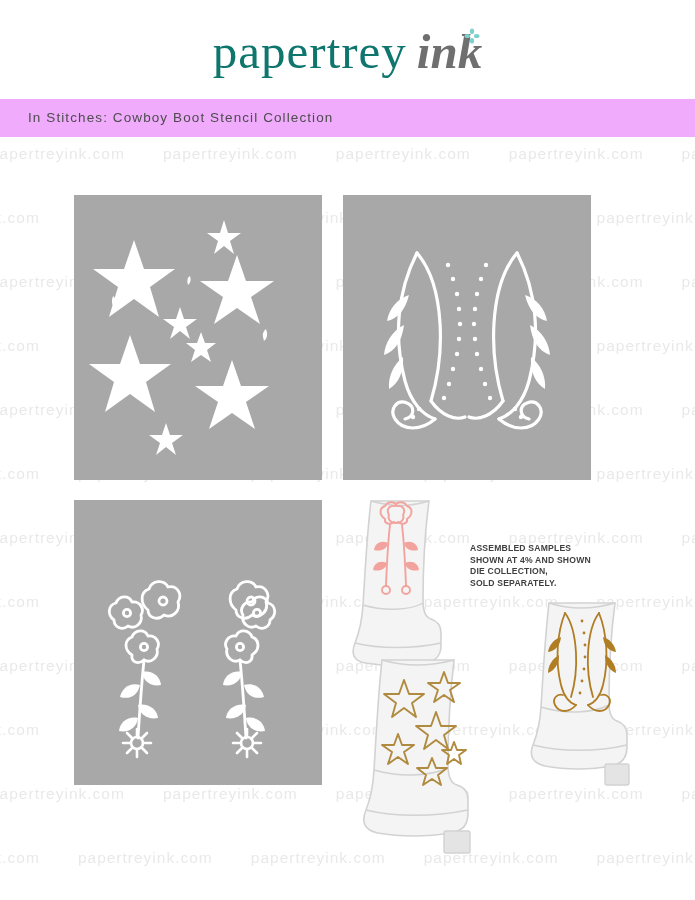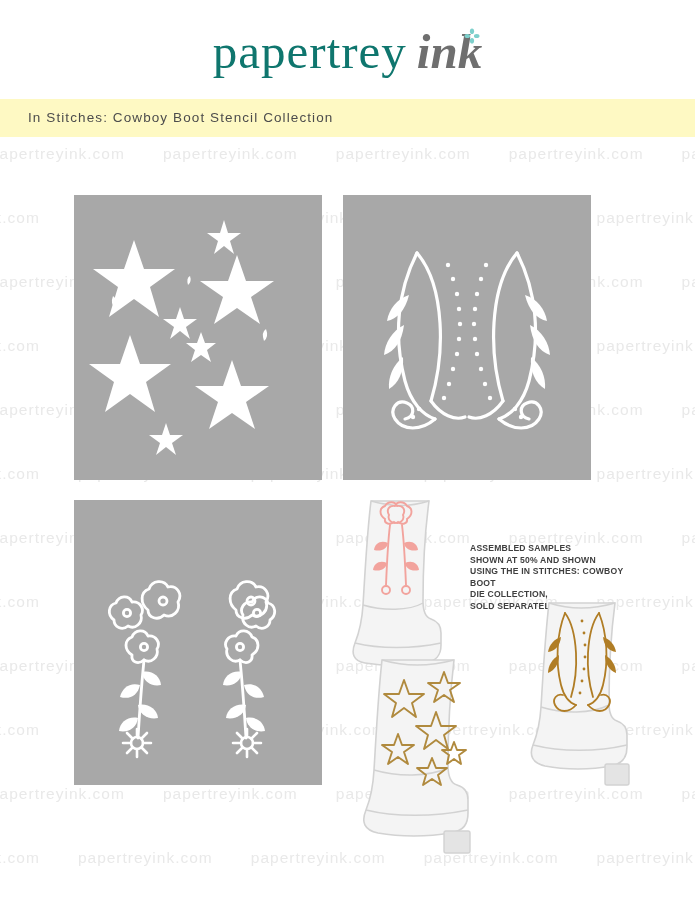--- a/index.html
+++ b/index.html
@@ -50,21 +50,21 @@
     height: 16px;
   }
 
   
   .title-bar {
     position: absolute;
     top: 99px;
     left: 0;
     width: 695px;
     height: 38px;
-    background: #fef9c3;
+    background: #f0abfc;
   }
   .title-bar .title-text {
     position: absolute;
     left: 28px;
     top: 11px;
     font-size: 13.5px;
     letter-spacing: 1.1px;
     color: #4c4c4c;
     font-family: "Liberation Sans", sans-serif;
   }
@@ -277,22 +277,21 @@
         <circle cx="173" cy="243" r="6"></circle>
         <path d="M173,237 L173,229 M173,249 L173,257 M167,243 L159,243 M179,243 L187,243
                  M168.5,238.5 L163,233 M177.5,238.5 L183,233 M168.5,247.5 L163,253 M177.5,247.5 L183,253"></path>
       </g>
     </g>
   </svg>
 </div>
 
 <div class="sample-note">
   <div>ASSEMBLED SAMPLES</div>
-  <div>SHOWN AT 50% AND SHOWN</div>
-  <div>USING THE IN STITCHES: COWBOY BOOT</div>
+  <div>SHOWN AT 4% AND SHOWN</div>
   <div>DIE COLLECTION,</div>
   <div>SOLD SEPARATELY.</div>
 </div>
 
 <div class="boot" id="boot-pink">
   <svg width="160" height="200" viewBox="0 0 160 200">
     <path d="M38,8 C34,40 32,80 30,112 C29,128 26,140 22,150 C18,160 20,168 32,170
              C50,173 72,173 92,170 C104,168 108,162 108,152 L108,140
              C108,132 104,128 98,126 C92,124 90,118 90,108
              C90,70 92,38 96,8 Z" fill="#f4f4f4" stroke="#d2d2d2" stroke-width="1.6"></path>

